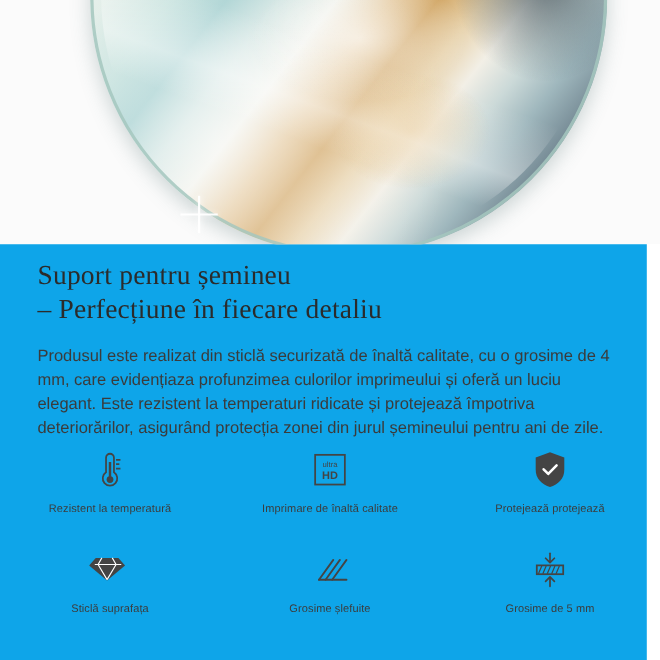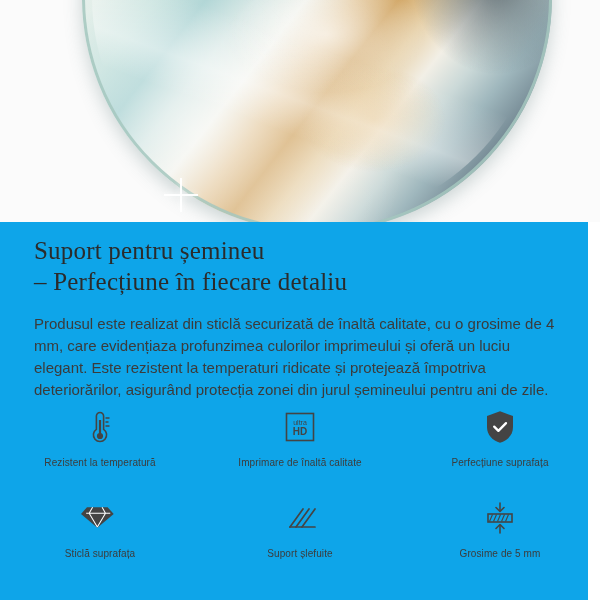--- a/index.html
+++ b/index.html
@@ -225,21 +225,21 @@
       <div class="feature-label">Imprimare de înaltă calitate</div>
     </div>
 
     <div class="feature">
       <div class="feature-icon">
         <svg width="34" height="38" viewBox="0 0 34 38">
           <path d="M17 3.2 30 8v11c0 8.2-5.6 13.4-13 15.8C9.6 32.4 4 27.2 4 19V8z" fill="#444"></path>
           <path d="M11.2 18.6l4.2 4.3 7.6-7.8" fill="none" stroke="#ffffff" stroke-width="2.3" stroke-linecap="round" stroke-linejoin="round"></path>
         </svg>
       </div>
-      <div class="feature-label">Perfecțiune suprafața</div>
+      <div class="feature-label">Protejează protejează</div>
     </div>
 
     <div class="feature">
       <div class="feature-icon">
         <svg width="38" height="34" viewBox="0 0 38 34">
           <path d="M7 6h24l7 8-19 16L0 14z" transform="translate(0,1) scale(0.86)" fill="#444"></path>
           <path d="M6 13h28M13.5 6l-4 7 9.5 16M24.5 6l4 7-9.5 16" transform="translate(0,1) scale(0.86)" fill="none" stroke="#ffffff" stroke-width="1.2"></path>
         </svg>
       </div>
       <div class="feature-label">Sticlă suprafața</div>
@@ -247,21 +247,21 @@
 
     <div class="feature">
       <div class="feature-icon">
         <svg width="38" height="34" viewBox="0 0 38 34" stroke="#444" stroke-width="1.7" stroke-linecap="round">
           <path d="M9 26 22 8"></path>
           <path d="M15 26 28 8"></path>
           <path d="M21 26 34 8"></path>
           <path d="M9 26h25"></path>
         </svg>
       </div>
-      <div class="feature-label">Suport șlefuite</div>
+      <div class="feature-label">Grosime șlefuite</div>
     </div>
 
     <div class="feature">
       <div class="feature-icon">
         <svg width="38" height="36" viewBox="0 0 38 36" stroke="#444" stroke-width="1.6" fill="none">
           <path d="M19 3v7" stroke-linecap="round"></path>
           <path d="M15 7.5 19 11.5 23 7.5" stroke-linecap="round" stroke-linejoin="round"></path>
           <rect x="7" y="14" width="24" height="8"></rect>
           <path d="M8.5 21.5 11.5 14.5M12.5 21.5 15.5 14.5M16.5 21.5 19.5 14.5M20.5 21.5 23.5 14.5M24.5 21.5 27.5 14.5" stroke-width="1.1"></path>
           <path d="M19 33v-7" stroke-linecap="round"></path>

